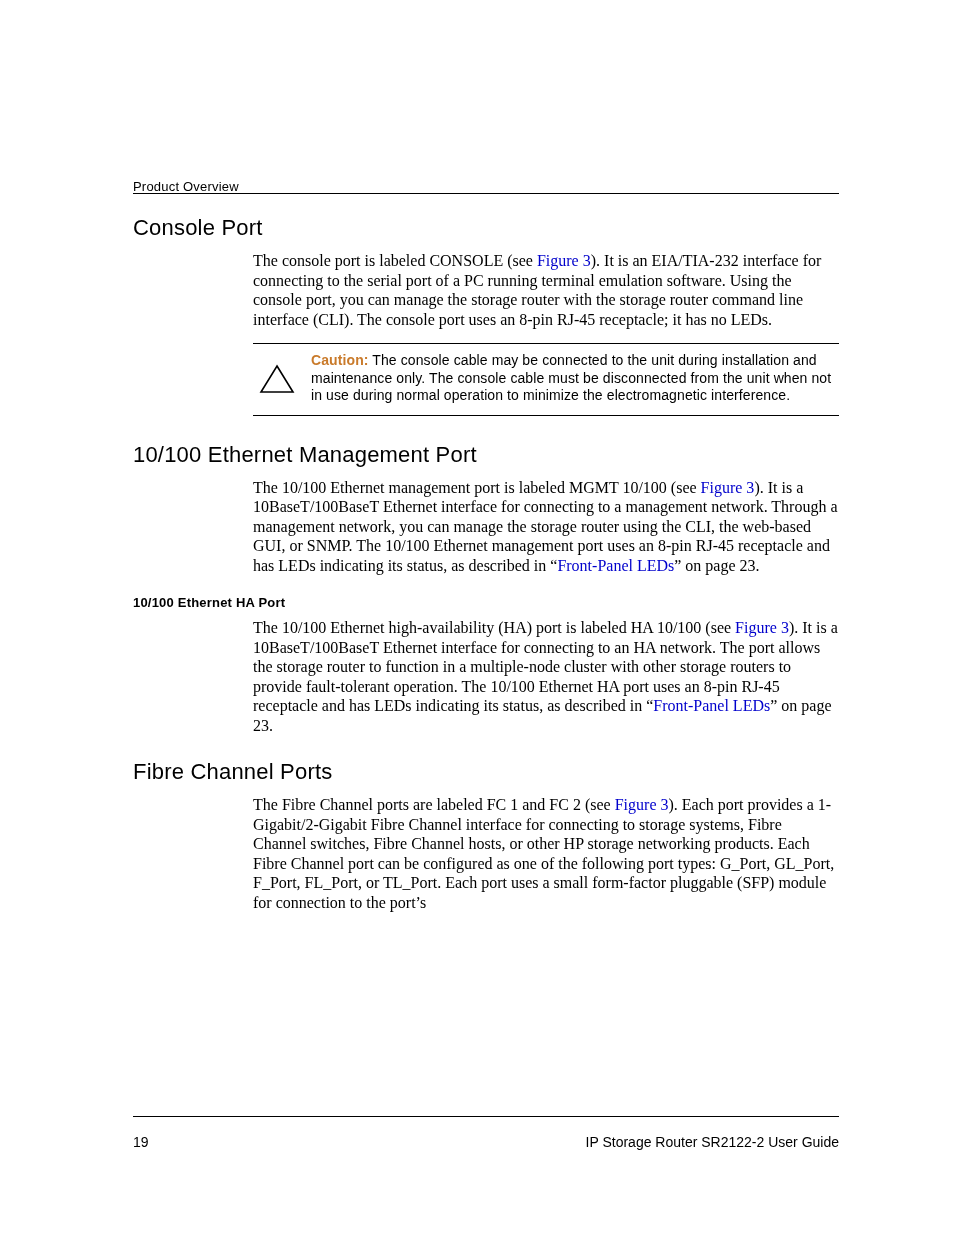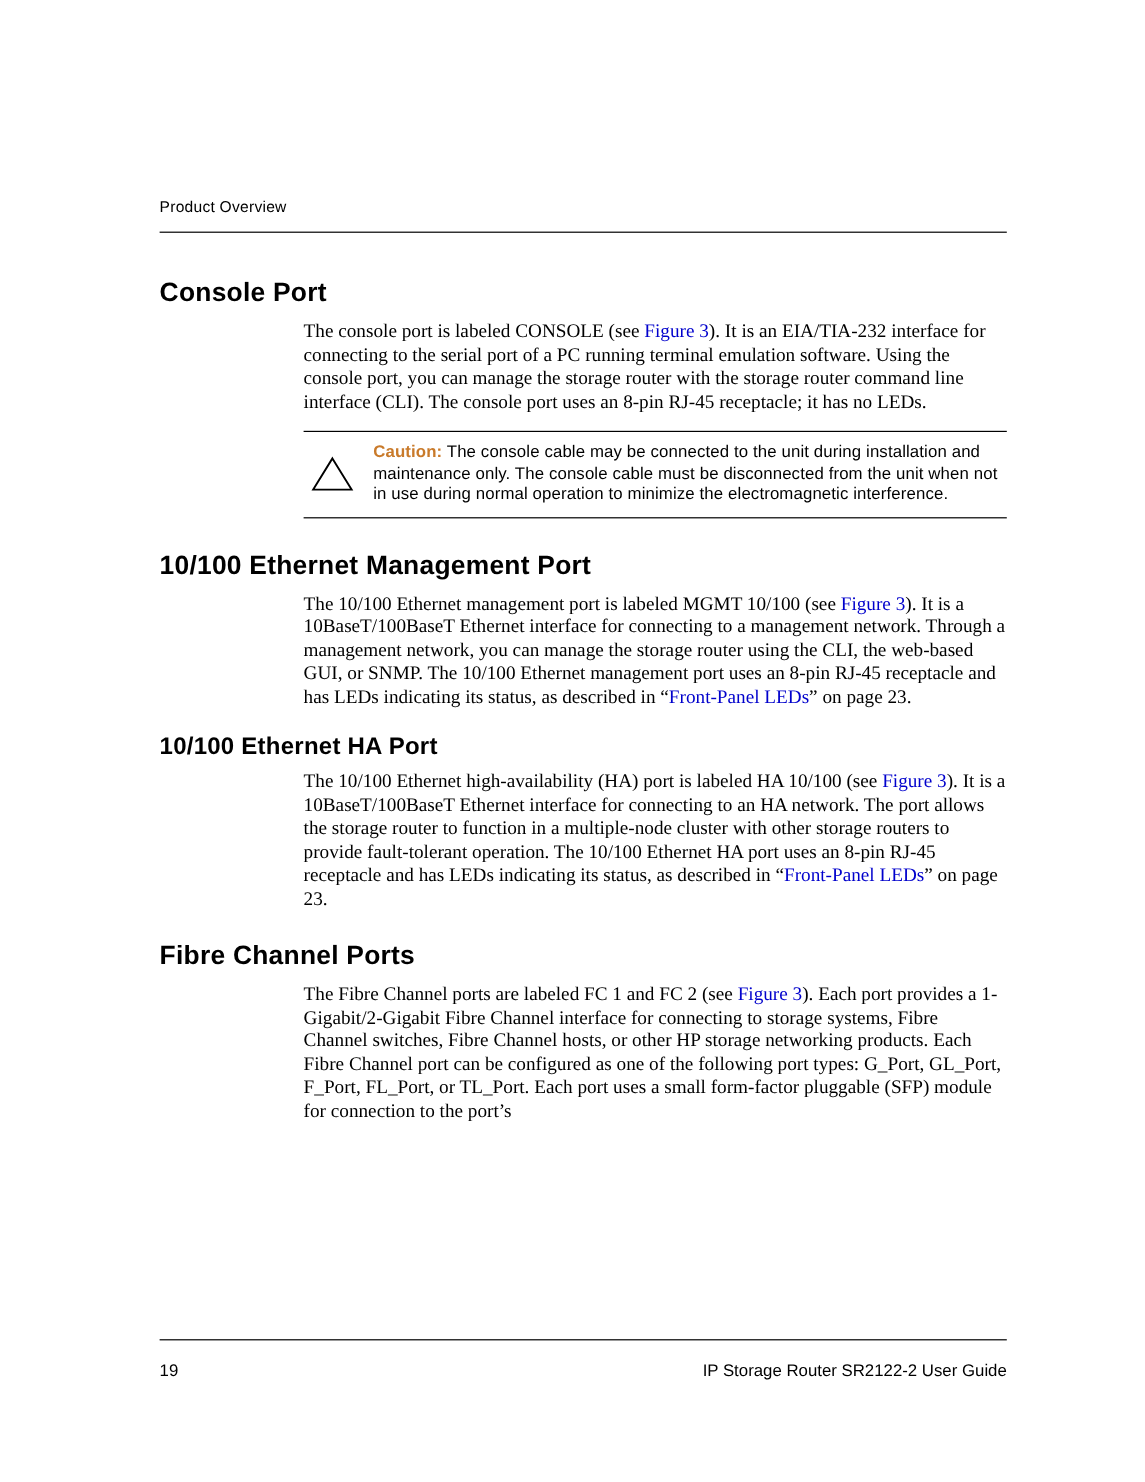--- a/index.html
+++ b/index.html
@@ -12,50 +12,50 @@
     height: 1235px;
     position: relative;
     background: #fff;
     font-family: "Times New Roman", Times, serif;
     color: #000;
   }
   .page-header {
     position: absolute;
     left: 133px;
     right: 115px;
-    top: 165px;
+    top: 179px;
     font-family: "Trebuchet MS", "Lucida Sans", Arial, sans-serif;
     font-size: 13px;
     letter-spacing: 0.2px;
   }
   .hr-top {
     position: absolute;
     left: 133px;
     right: 115px;
     top: 185px;
     border: 0;
     border-top: 1px solid #000;
   }
   .content {
     position: absolute;
     left: 133px;
     right: 115px;
     top: 215px;
   }
   .h1 {
     font-family: "Trebuchet MS", "Lucida Sans", Arial, sans-serif;
-    font-weight: bold;
+    font-weight: normal;
     font-size: 22px;
-    margin: 16px 0 10px 0;
+    margin: 0 0 10px 0;
     letter-spacing: 0.2px;
   }
   .h2 {
     font-family: "Trebuchet MS", "Lucida Sans", Arial, sans-serif;
     font-weight: bold;
-    font-size: 20px;
+    font-size: 13px;
     margin: 20px 0 8px 0;
     letter-spacing: 0.2px;
   }
   .body-para {
     font-size: 16px;
     line-height: 1.22;
     margin: 0 0 14px 120px;
   }
   .body-para .linklike {
     color: #0000cc;

